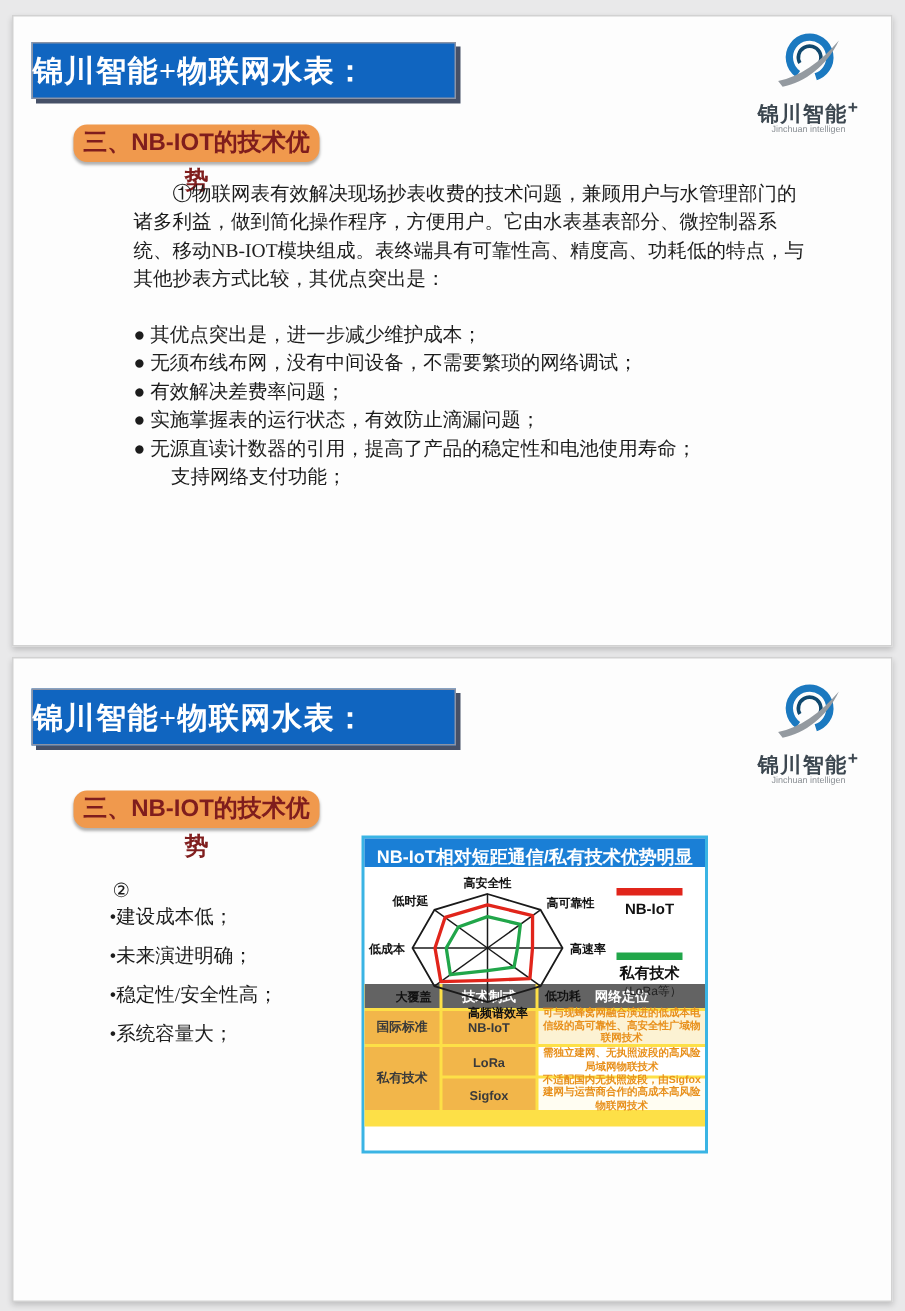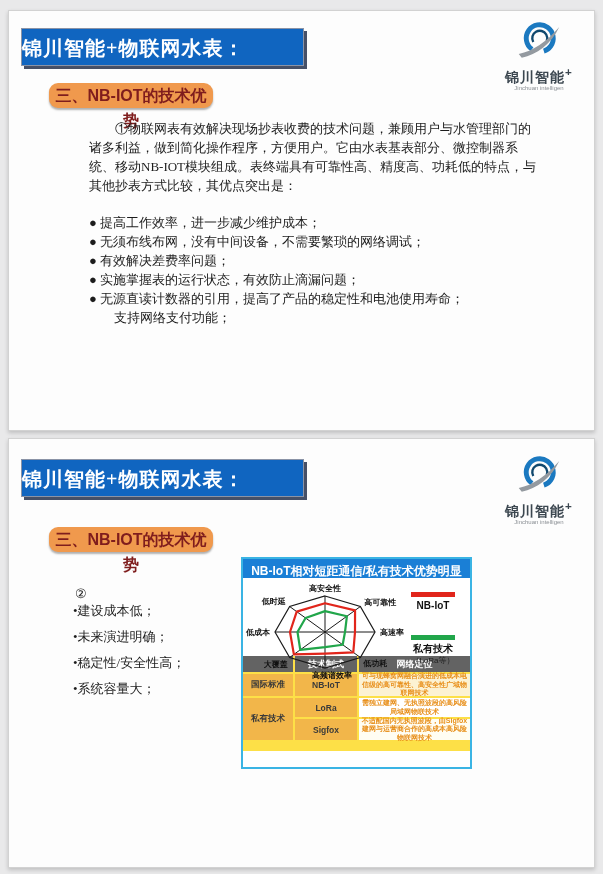--- a/index.html
+++ b/index.html
@@ -94,21 +94,21 @@
     </svg>
     <div class="logo-title"><span>锦川智能</span><sup>+</sup></div>
     <div class="logo-sub">Jinchuan intelligen</div>
   </div>
 
   <div class="badge">三、NB-IOT的技术优势</div>
 
   <div class="body1">
     <p>①物联网表有效解决现场抄表收费的技术问题，兼顾用户与水管理部门的诸多利益，做到简化操作程序，方便用户。它由水表基表部分、微控制器系统、移动NB-IOT模块组成。表终端具有可靠性高、精度高、功耗低的特点，与其他抄表方式比较，其优点突出是：</p>
     <ul>
-        <li>● 提高工作效率，进一步减少维护成本；</li>
+        <li>● 其优点突出是，进一步减少维护成本；</li>
         <li>● 无须布线布网，没有中间设备，不需要繁琐的网络调试；</li>
         <li>● 有效解决差费率问题；</li>
         <li>● 实施掌握表的运行状态，有效防止滴漏问题；</li>
         <li>● 无源直读计数器的引用，提高了产品的稳定性和电池使用寿命；</li>
       </ul>
     <div class="tail">支持网络支付功能；</div>
   </div>
 </div>
 
 <div class="page" id="page2">

